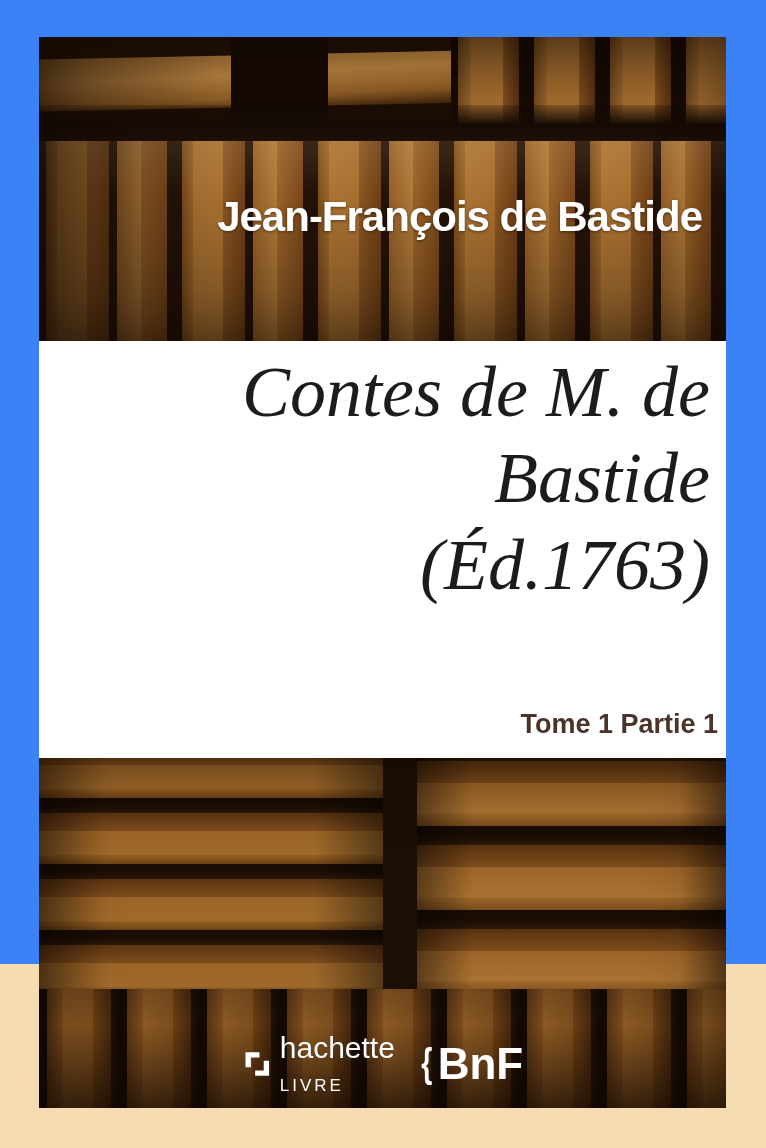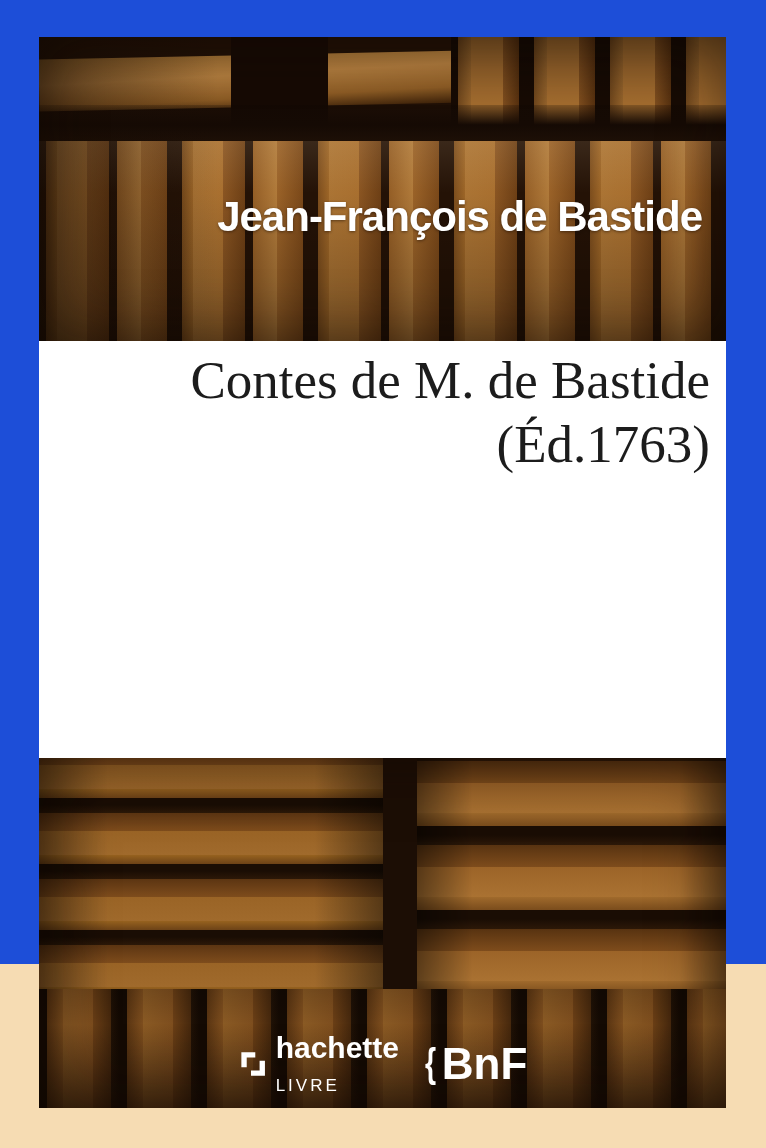--- a/index.html
+++ b/index.html
@@ -5,21 +5,21 @@
   html,body{margin:0;padding:0;}
   body{
     width:766px;height:1148px;
     background:#f6dcb3;
     font-family:"Liberation Sans", sans-serif;
     position:relative;
     overflow:hidden;
   }
   .cover{
     position:absolute;left:0;top:0;width:766px;height:964px;
-    background:#1d4ed8;
+    background:#3b82f6;
   }
 
   
   .top-photo{
     position:absolute;left:39px;top:37px;width:687px;height:304px;
     background:#201006;
     overflow:hidden;
   }
   .top-photo .shelf{
     position:absolute;left:0;top:18px;width:62%;height:52px;
@@ -78,21 +78,21 @@
 
   
   .title-panel{
     position:absolute;left:39px;top:341px;width:687px;height:417px;
     background:#ffffff;
   }
   .book-title-block{
     position:absolute;top:8px;right:16px;text-align:right;
     font-family:"Liberation Serif", serif;
     color:#1c1c1c;
-    font-size:53px;line-height:1.2;
+    font-size:72px;line-height:1.2;font-style:italic;
   }
   .volume-label{
     position:absolute;right:8px;bottom:18px;
     font-size:27px;font-weight:bold;
     color:#4a332a;
     white-space:nowrap;
   }
 
   
   .bottom-photo{
@@ -140,21 +140,21 @@
 
   
   .logos{
     position:absolute;left:50%;bottom:14px;transform:translateX(-50%);
     display:flex;align-items:center;gap:24px;
     color:#ffffff;
   }
   .hachette-logo{display:flex;align-items:center;gap:8px;}
   .hachette-mark{width:30px;height:30px;display:block;}
   .hachette-words{display:flex;flex-direction:column;line-height:1;}
-  .hachette-name{font-size:30px;font-weight:bold;letter-spacing:0px;}
+  .hachette-name{font-size:30px;font-weight:normal;letter-spacing:0px;}
   .hachette-sub{font-size:17px;letter-spacing:3px;margin-top:14px;}
   .bnf-logo{display:flex;align-items:center;gap:4px;}
   .bnf-bracket{font-size:38px;font-weight:bold;transform:scaleX(.75) scaleY(1.05);display:inline-block;}
   .bnf-name{font-size:44px;font-weight:bold;letter-spacing:0px;}
 </style>
 </head>
 <body>
 
 <div class="cover">
 
@@ -167,20 +167,21 @@
     <div class="left-damage"></div>
     <div class="vignette"></div>
     <div class="author-name">Jean-François de Bastide</div>
   </div>
 
   <div class="title-panel">
     <div class="book-title-block">
       <div>Contes de M. de Bastide</div>
       <div>(Éd.1763)</div>
     </div>
+    <div class="volume-label">Tome 1 Partie 1</div>
   </div>
 
   <div class="bottom-photo">
     <div class="stack-left"></div>
     <div class="stack-right"></div>
     <div class="standing-row"></div>
     <div class="vignette"></div>
 
     <div class="logos">
       <div class="hachette-logo">

